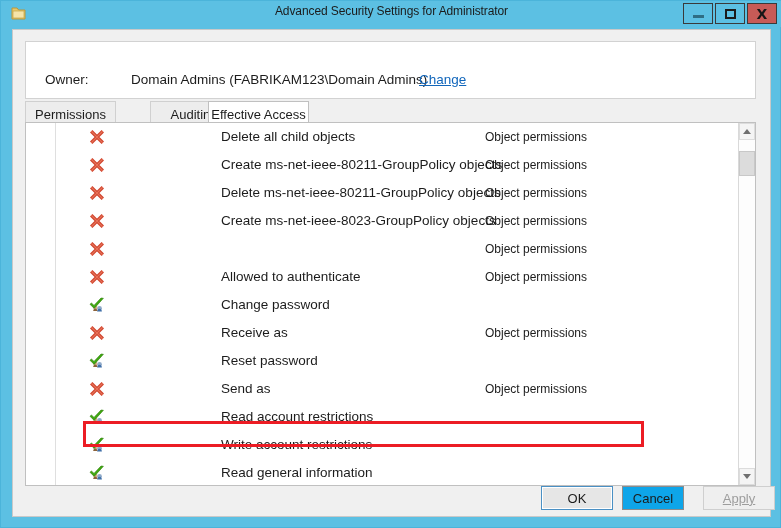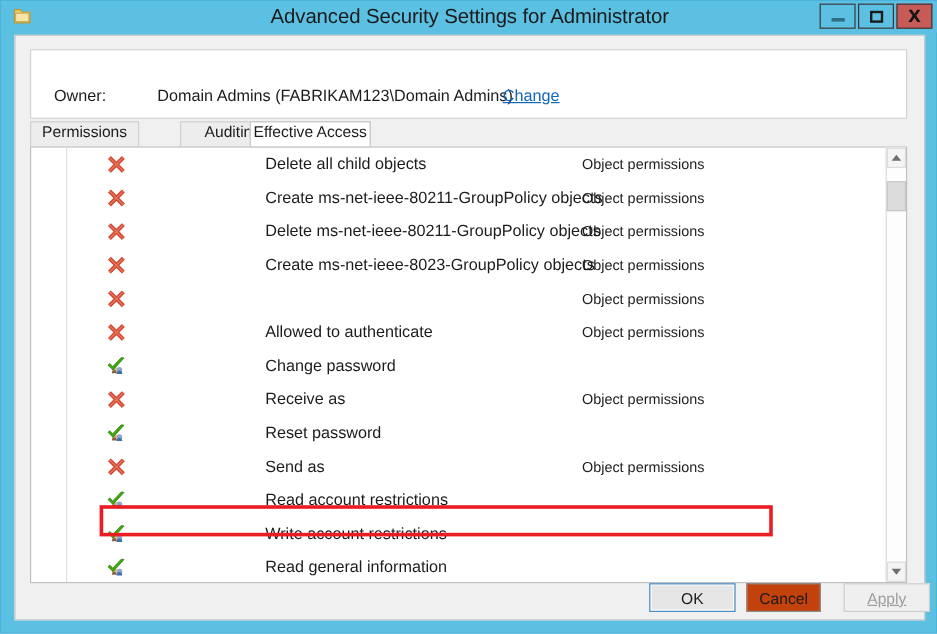--- a/index.html
+++ b/index.html
@@ -36,21 +36,21 @@
   .title-folder-icon {
     position: absolute;
     left: 9px; top: 4px;
     width: 18px; height: 17px;
   }
   .title-text {
     position: absolute;
     left: 0; top: 3px;
     width: 781px;
     text-align: center;
-    font-size: 17px;
+    font-size: 12px;
     color: #1b1b1b;
     letter-spacing: -0.1px;
     white-space: nowrap;
   }
   .win-btns {
     position: absolute;
     right: 5px; top: 2px;
     height: 22px;
     display: flex;
     gap: 2px;
@@ -146,21 +146,21 @@
     height: 22px;
   }
   .tab {
     position: absolute;
     top: 0;
     height: 22px;
     box-sizing: border-box;
     border: 1px solid #d0d0d0;
     background: #EDEDED;
     display: flex;
-    align-items: flex-start;
+    align-items: flex-end;
     justify-content: center;
     font-size: 13px;
     color: #1c1c1c;
     cursor: pointer;
     white-space: nowrap;
   }
   .tab.active {
     background: #ffffff;
     border-bottom-color: #ffffff;
     border-color: #c0c0c0;
@@ -303,21 +303,21 @@
   .btn-ok {
     left: 528px;
     width: 72px;
     background: #E6E6E6;
     border: 1px solid #4a90c4;
     box-shadow: inset 0 0 0 1px #ffffff;
   }
   .btn-cancel {
     left: 609px;
     width: 62px;
-    background: #c2410c;
+    background: #0ea5e9;
     border: 1px solid #8c8c8c;
   }
   .btn-apply {
     left: 690px;
     width: 72px;
     background: #EFEFEF;
     border: 1px solid #CFCFCF;
     color: #9d9d9d;
     cursor: default;
   }

